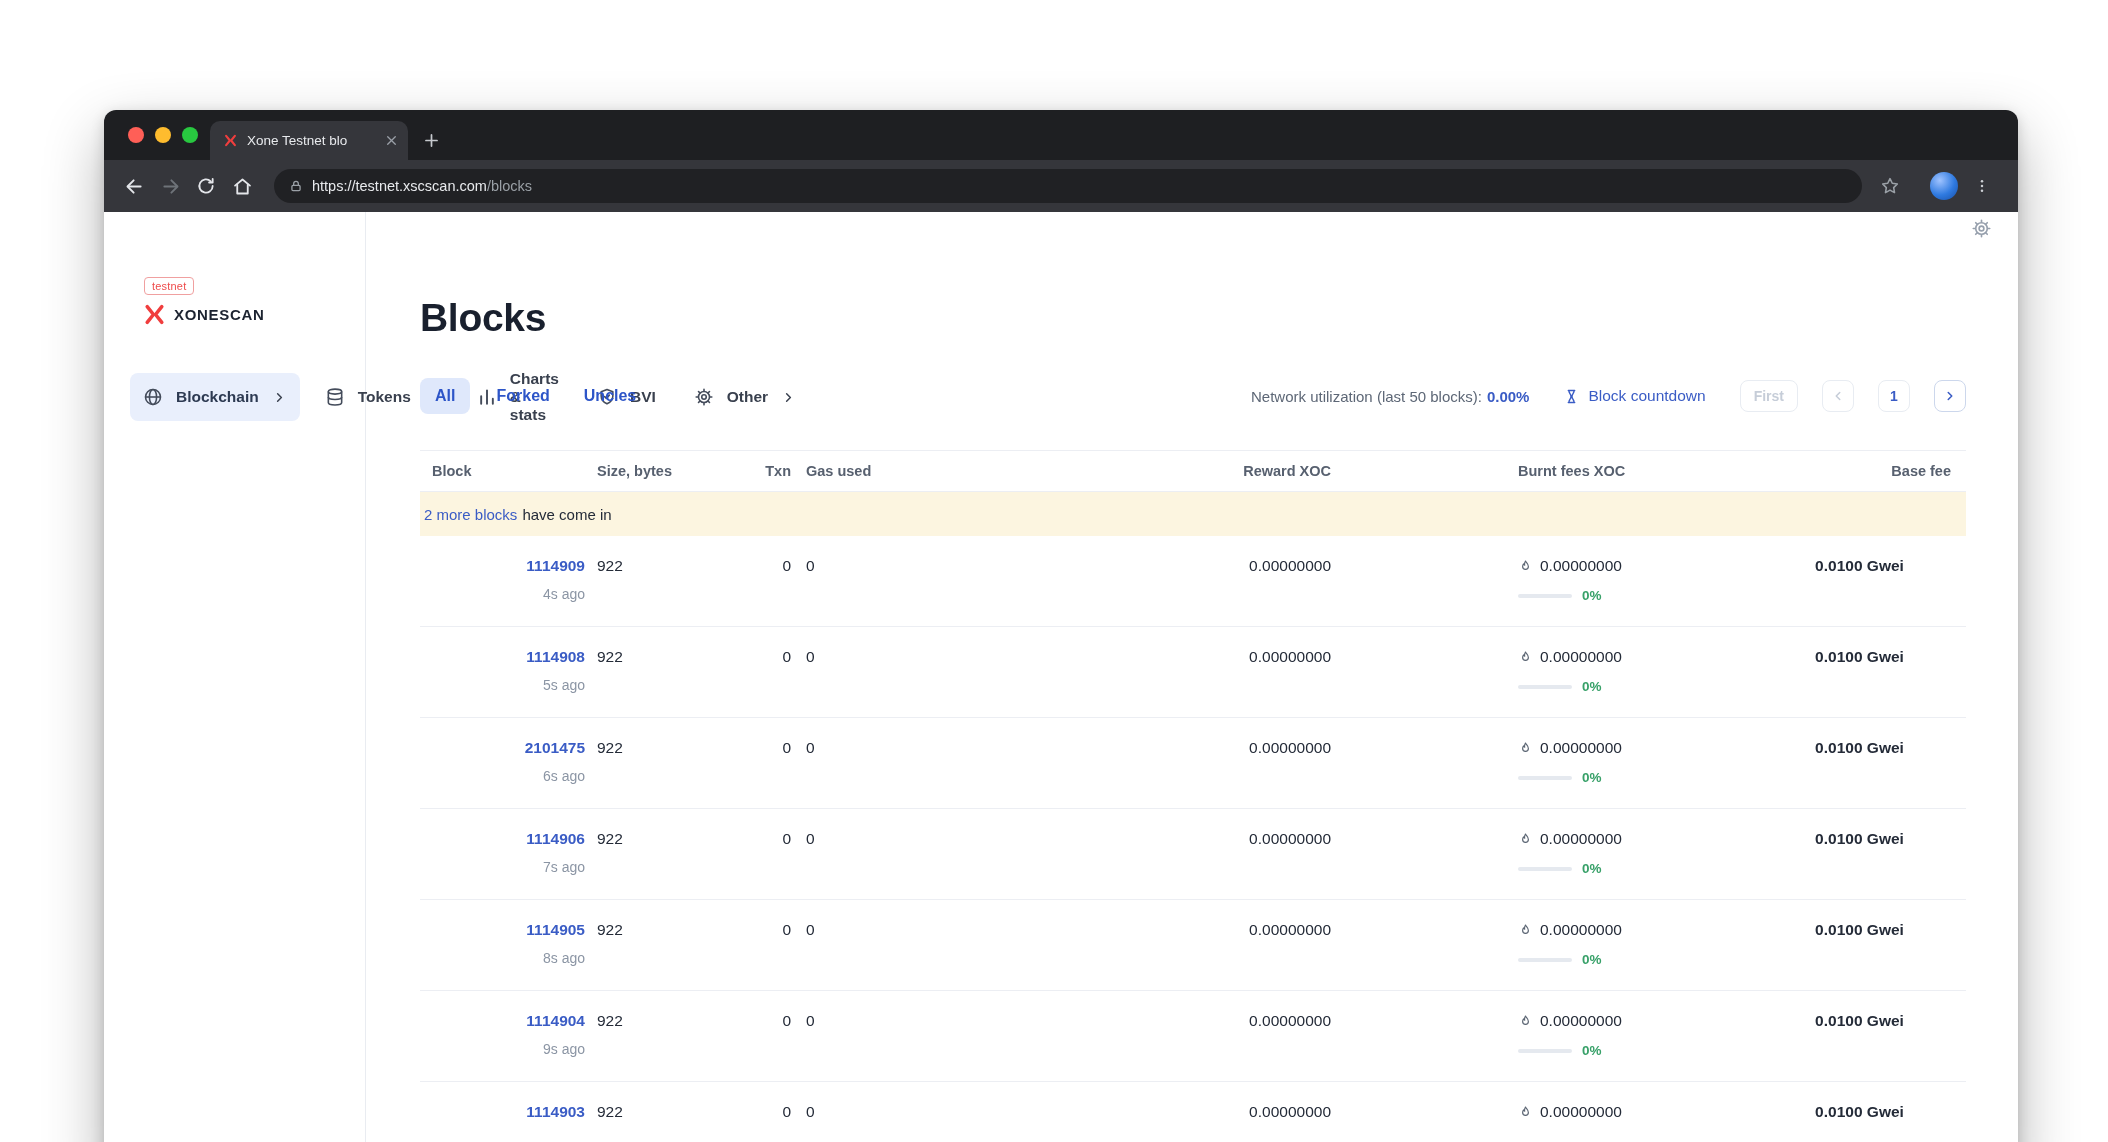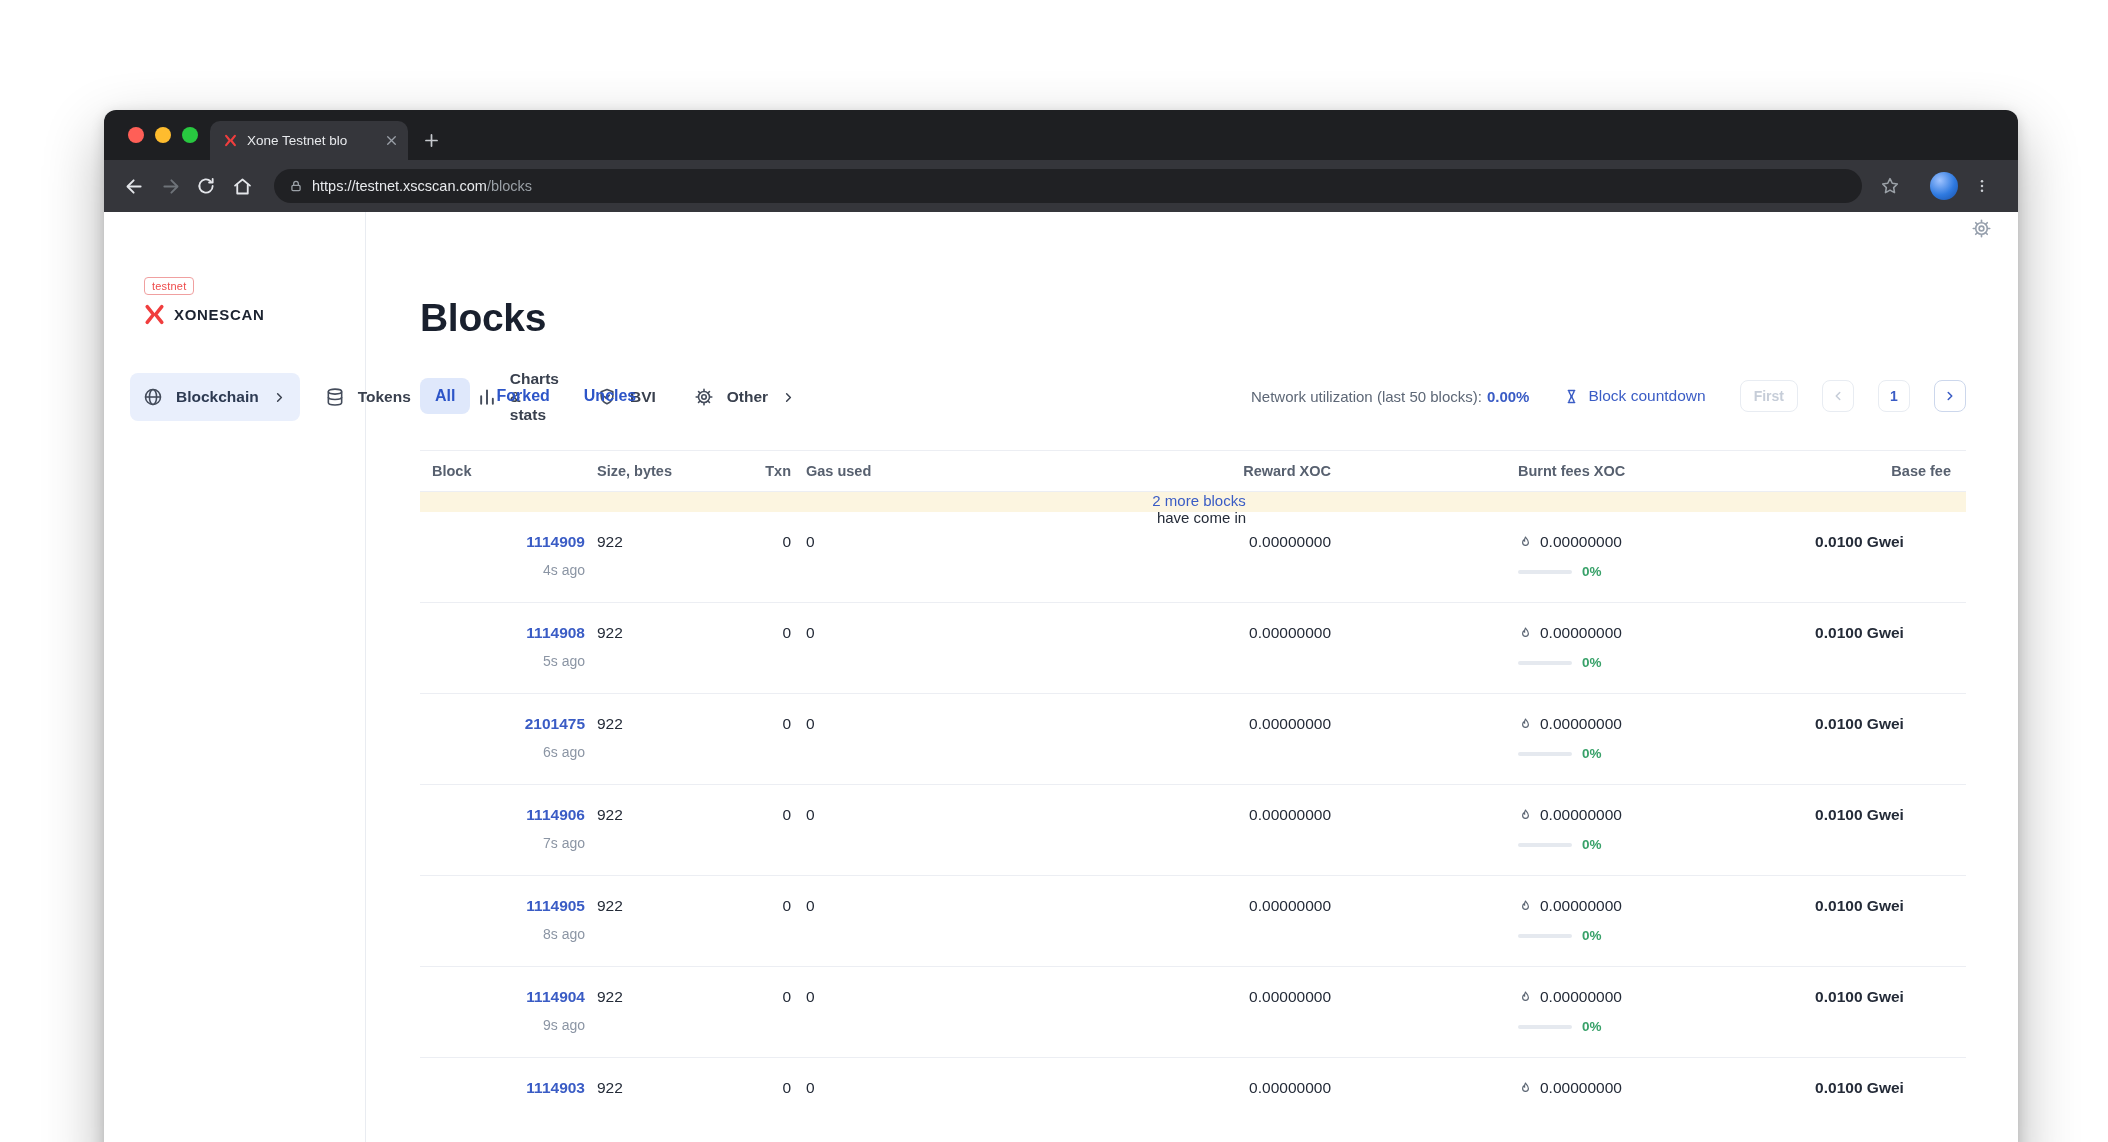--- a/index.html
+++ b/index.html
@@ -86,21 +86,21 @@
   
   .blocks-table { margin-top:36px; --cols:165px 171px 40px 417px 126px 429px 1fr; }
   .thead { display:grid; grid-template-columns:var(--cols); height:42px; align-items:center;
            border-top:1px solid #eceef3; border-bottom:1px solid #eceef3;
            color:#57606f; font-size:14.5px; font-weight:600; }
   .h-block { padding-left:12px; } .h-size { padding-left:12px; }
   .h-txn { text-align:right; padding-right:5px; } .h-gas { padding-left:10px; }
   .h-reward { text-align:right; padding-right:8px; } .h-burnt { padding-left:179px; }
   .h-base { text-align:right; padding-right:15px; }
 
-  .notice { height:20px; background:#fcf5e0; display:flex; align-items:center; padding-left:12px; font-size:15px;flex-direction:column; }
+  .notice { height:44px; background:#fcf5e0; display:flex; align-items:center; padding-left:4px; font-size:15px; }
   .notice a { color:#3a5cc5; text-decoration:none; font-weight:500; }
   .notice span { color:#242b38; margin-left:5px; }
 
   .trow { display:grid; grid-template-columns:var(--cols); height:91px; padding-top:21px;
           border-bottom:1px solid #eceef3; align-items:start; font-size:15.5px; color:#242b38; }
   .c-block { padding-left:12px;text-align:right; } .c-size { padding-left:12px; font-weight:500; }
   .c-txn { text-align:right; padding-right:5px; font-weight:500; }
   .c-gas { padding-left:10px; font-weight:500; }
   .c-reward { text-align:right; padding-right:8px; font-weight:500; }
   .c-burnt { padding-left:179px; }

